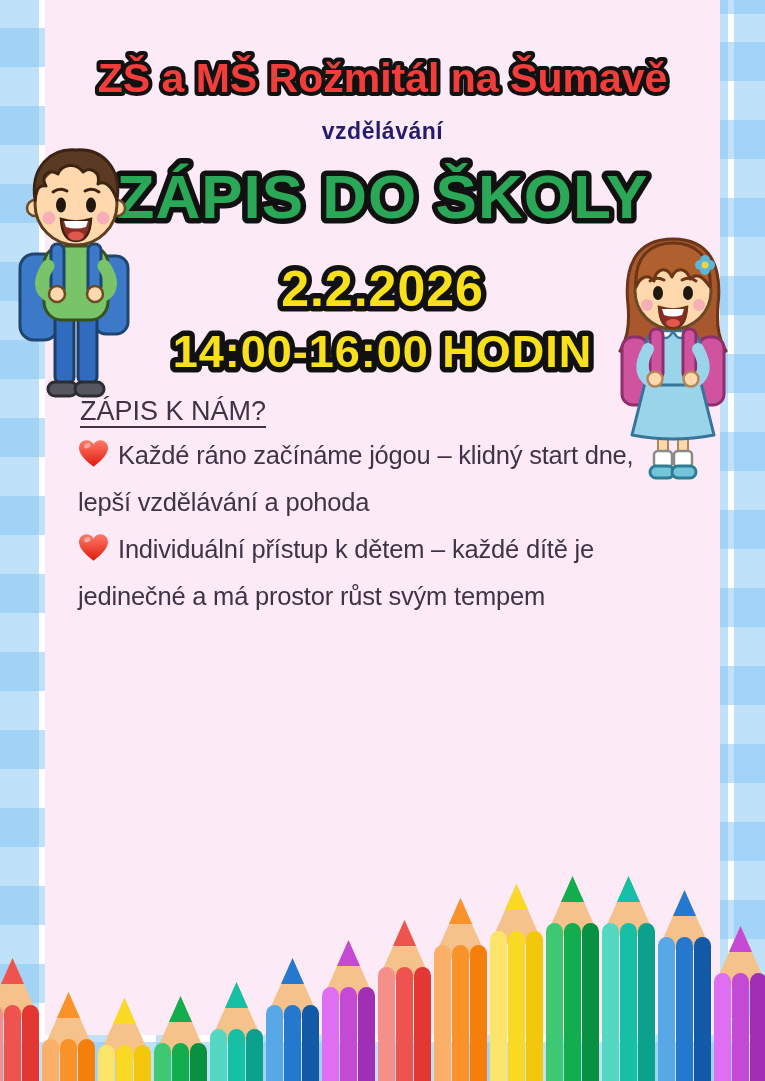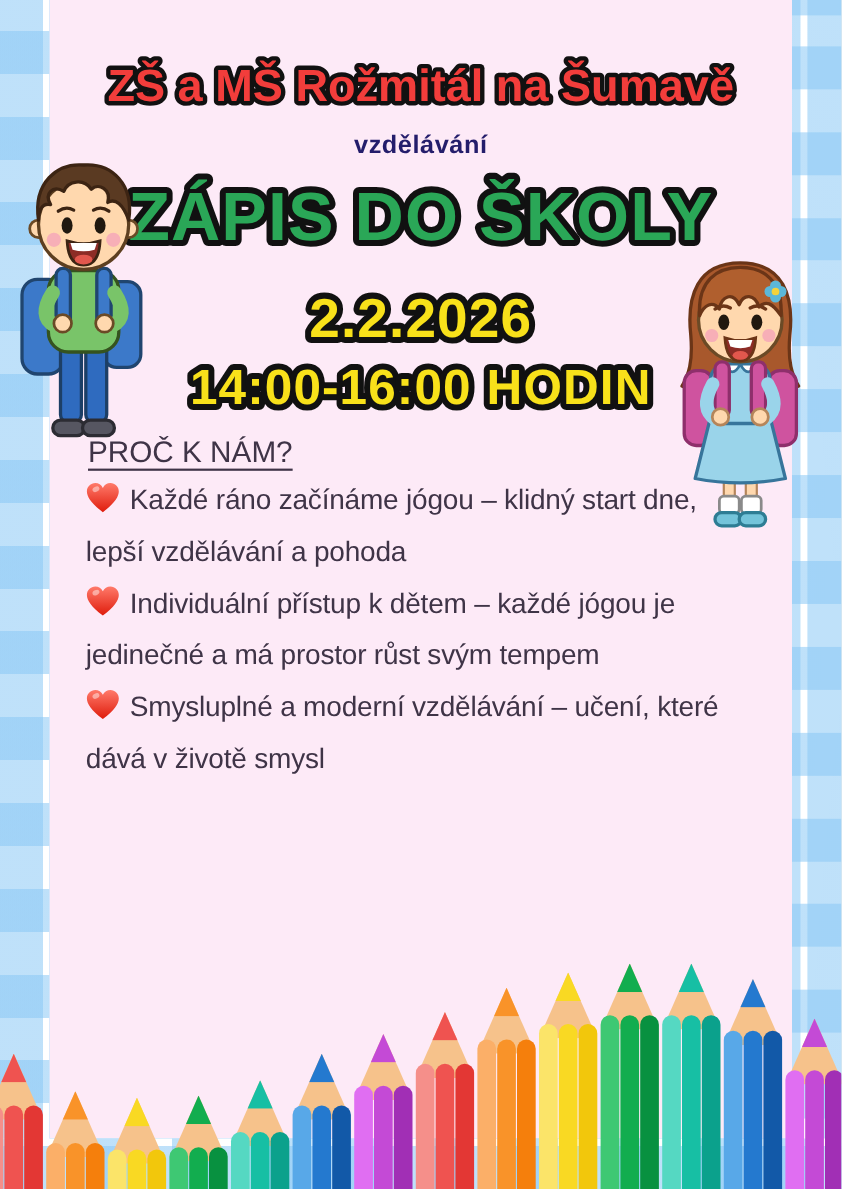--- a/index.html
+++ b/index.html
@@ -80,21 +80,21 @@
     </svg>
 
     <svg class="hsvg svg-date">
       <text class="t-date" x="50%" y="50" text-anchor="middle">2.2.2026</text>
     </svg>
 
     <svg class="hsvg svg-time">
       <text class="t-time" x="50%" y="47" text-anchor="middle">14:00-16:00 HODIN</text>
     </svg>
 
-    <div class="section-heading">PROČ K NÁM?</div>
+    <div class="section-heading">ZÁPIS K NÁM?</div>
 
     <div class="reasons">
         <div class="reason"><svg viewBox="0 0 32 30" aria-hidden="true">
     <defs>
       <linearGradient id="hg" x1="0" y1="0" x2="0" y2="1">
         <stop offset="0" stop-color="#ff7a6a"></stop>
         <stop offset="1" stop-color="#df1c0c"></stop>
       </linearGradient>
     </defs>
     <path d="M16 28.6 C5.2 20.4 1 14.2 1 9.2 C1 4.6 4.6 1.2 8.9 1.2 C12 1.2 14.6 3 16 5.8 C17.4 3 20 1.2 23.1 1.2 C27.4 1.2 31 4.6 31 9.2 C31 14.2 26.8 20.4 16 28.6 Z" fill="url(#hg)"></path>
@@ -102,31 +102,21 @@
   </svg><span>Každé ráno začínáme jógou – klidný start dne, lepší vzdělávání a pohoda</span></div>
         <div class="reason"><svg viewBox="0 0 32 30" aria-hidden="true">
     <defs>
       <linearGradient id="hg" x1="0" y1="0" x2="0" y2="1">
         <stop offset="0" stop-color="#ff7a6a"></stop>
         <stop offset="1" stop-color="#df1c0c"></stop>
       </linearGradient>
     </defs>
     <path d="M16 28.6 C5.2 20.4 1 14.2 1 9.2 C1 4.6 4.6 1.2 8.9 1.2 C12 1.2 14.6 3 16 5.8 C17.4 3 20 1.2 23.1 1.2 C27.4 1.2 31 4.6 31 9.2 C31 14.2 26.8 20.4 16 28.6 Z" fill="url(#hg)"></path>
     <ellipse cx="9.5" cy="7" rx="3.4" ry="2.4" fill="#ffffff" opacity="0.45" transform="rotate(-25 9.5 7)"></ellipse>
-  </svg><span>Individuální přístup k dětem – každé jógou je jedinečné a má prostor růst svým tempem</span></div>
-        <div class="reason"><svg viewBox="0 0 32 30" aria-hidden="true">
-    <defs>
-      <linearGradient id="hg" x1="0" y1="0" x2="0" y2="1">
-        <stop offset="0" stop-color="#ff7a6a"></stop>
-        <stop offset="1" stop-color="#df1c0c"></stop>
-      </linearGradient>
-    </defs>
-    <path d="M16 28.6 C5.2 20.4 1 14.2 1 9.2 C1 4.6 4.6 1.2 8.9 1.2 C12 1.2 14.6 3 16 5.8 C17.4 3 20 1.2 23.1 1.2 C27.4 1.2 31 4.6 31 9.2 C31 14.2 26.8 20.4 16 28.6 Z" fill="url(#hg)"></path>
-    <ellipse cx="9.5" cy="7" rx="3.4" ry="2.4" fill="#ffffff" opacity="0.45" transform="rotate(-25 9.5 7)"></ellipse>
-  </svg><span>Smysluplné a moderní vzdělávání – učení, které dává v životě smysl</span></div>
+  </svg><span>Individuální přístup k dětem – každé dítě je jedinečné a má prostor růst svým tempem</span></div>
       </div>
   </div>
 
   <svg class="boy" viewBox="0 0 140 262">
     <rect x="14" y="112" width="38" height="86" rx="14" fill="#3c79c9" stroke="#20456f" stroke-width="3"></rect>
     <rect x="88" y="114" width="34" height="78" rx="12" fill="#3c79c9" stroke="#20456f" stroke-width="3"></rect>
     <rect x="49" y="168" width="19" height="74" rx="7" fill="#2f6bbf" stroke="#1d3f66" stroke-width="3"></rect>
     <rect x="72" y="168" width="19" height="74" rx="7" fill="#2f6bbf" stroke="#1d3f66" stroke-width="3"></rect>
     <rect x="42" y="240" width="29" height="14" rx="7" fill="#565661" stroke="#2c2c33" stroke-width="3"></rect>
     <rect x="69" y="240" width="29" height="14" rx="7" fill="#565661" stroke="#2c2c33" stroke-width="3"></rect>

